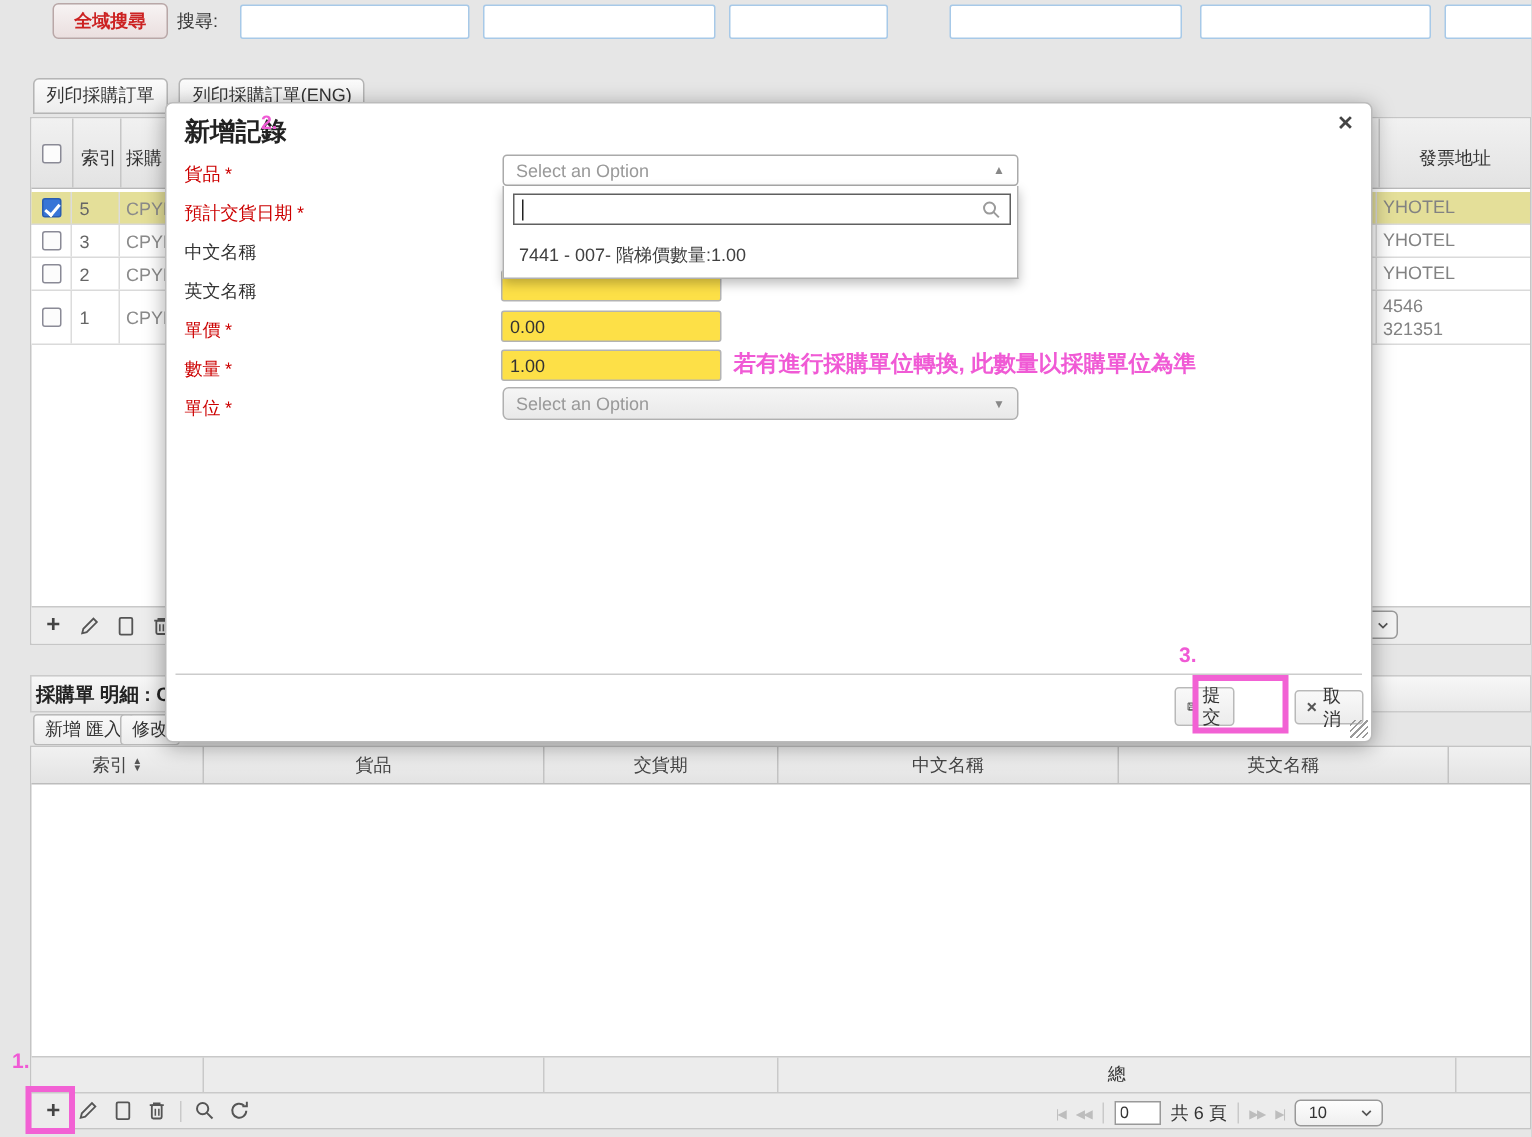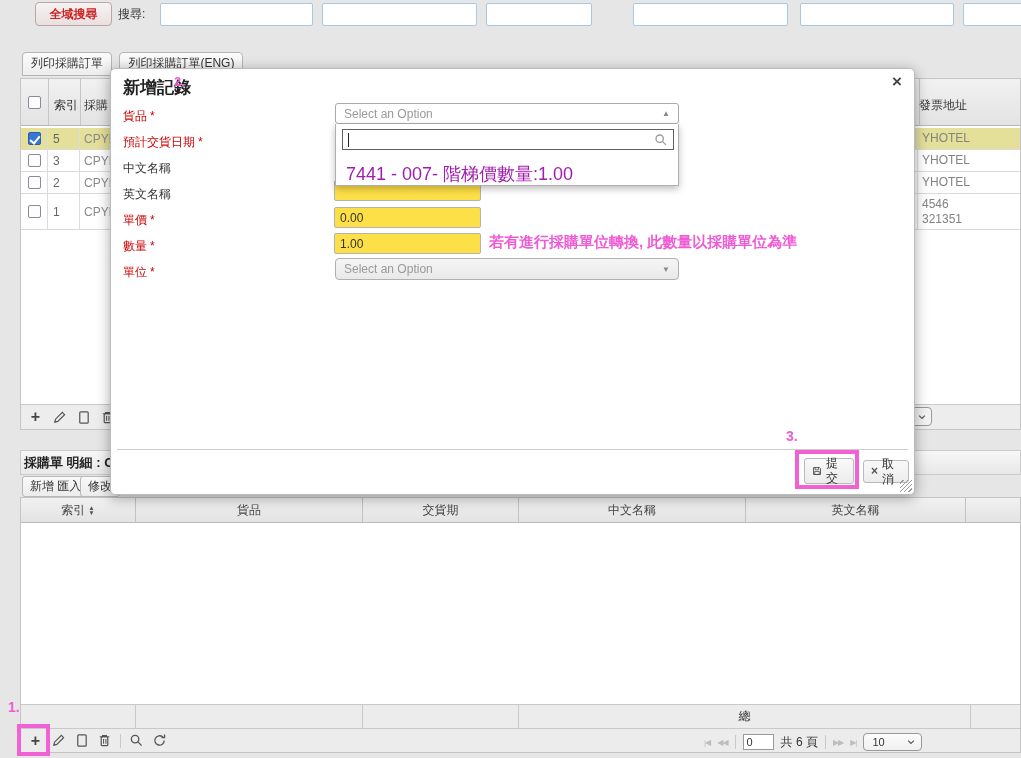--- a/index.html
+++ b/index.html
@@ -56,25 +56,25 @@
 .m-close{position:absolute;right:12px;top:4px;font-size:17px;font-weight:bold;color:#444;line-height:17px}
 .flabel{position:absolute;left:12px;font-size:12px;color:#333}
 .flabel.req{color:#c00}
 .req-star{color:#c00;margin-left:3px}
 .tinput{position:absolute;left:223px;width:147px;height:21px;border:1px solid #b3b3b3;border-radius:2px;background:#fde047;font-size:12px;color:#333;padding:0 5px;font-family:inherit}
 .dd-trigger{position:absolute;left:224px;top:34px;width:344px;height:21px;border:1px solid #aaa;border-radius:3px;background:#fff;display:flex;align-items:center;justify-content:space-between;padding:0 8px;font-size:12px;color:#999}
 .dd-arrow{font-size:8px;color:#888}
 .dd-panel{position:absolute;left:224px;top:55px;width:344px;height:62px;background:#fff;border:1px solid #b0b0b0;border-top:none;box-shadow:0 3px 7px rgba(0,0,0,.25);z-index:6}
 .dd-search{position:absolute;left:6px;top:5px;width:332px;height:21px;border:1px solid #5f5f5f;background:#fff}
 .caret{position:absolute;left:5px;top:3px;width:1px;height:14px;background:#222}
-.dd-option{position:absolute;left:10px;top:38px;font-size:18px;color:#a21caf}
+.dd-option{position:absolute;left:10px;top:38px;font-size:12px;color:#404040}
 .uselect{position:absolute;left:224px;top:189px;width:344px;height:22px;border:1px solid #b0b0b0;border-radius:4px;background:linear-gradient(#f5f5f5,#e9e9e9);display:flex;align-items:center;justify-content:space-between;padding:0 8px;font-size:12px;color:#999}
 .pink-note{position:absolute;left:378px;top:164px;font-size:15px;font-weight:bold;color:#f05ad5;white-space:nowrap}
 .m-footer-line{position:absolute;left:6px;right:6px;top:380px;border-top:1px solid #ccc}
-.m-submit{position:absolute;left:693px;top:389px;width:50px;height:26px;justify-content:center}
+.m-submit{position:absolute;left:672px;top:389px;width:40px;height:26px;justify-content:center}
 .m-cancel{position:absolute;left:752px;top:391px;width:46px;height:23px;justify-content:center}
 .resize-h{position:absolute;right:2px;bottom:2px;width:12px;height:12px;background:repeating-linear-gradient(135deg,transparent 0 2px,#9a9a9a 2px 3px)}
 
 
 .ann{position:absolute;color:#f05ad5;font-weight:bold;font-size:14px;z-index:40}
 .ann-box{position:absolute;border:4px solid #f261d4;z-index:40}
 
 .icon{display:inline-block}
 .lbl12{font-size:12px;color:#333}
 </style>
@@ -100,21 +100,21 @@
   </div>
 
   <div class="table1">
     <div class="t1-head">
       <div class="cb" style="position:absolute;left:7px;top:17px"></div>
       <div class="hline" style="left:27px"></div>
       <span style="position:absolute;left:33px;top:18px">索引</span>
       <div class="hline" style="left:59px"></div>
       <span style="position:absolute;left:63px;top:18px">採購</span>
       <div class="hline" style="left:898px"></div>
-      <span style="position:absolute;left:898px;width:102px;top:18px;">發票地址</span>
+      <span style="position:absolute;left:898px;width:102px;top:18px;text-align:center">發票地址</span>
     </div>
 
     <div class="t1row hl" style="top:49px;height:22px">
       <div class="c-cb">
           <div class="cb checked"></div>
         </div>
       <div class="c-idx">5</div>
       <div class="c-po">CPYH</div>
       <div class="c-addr">YHOTEL</div>
     </div>

